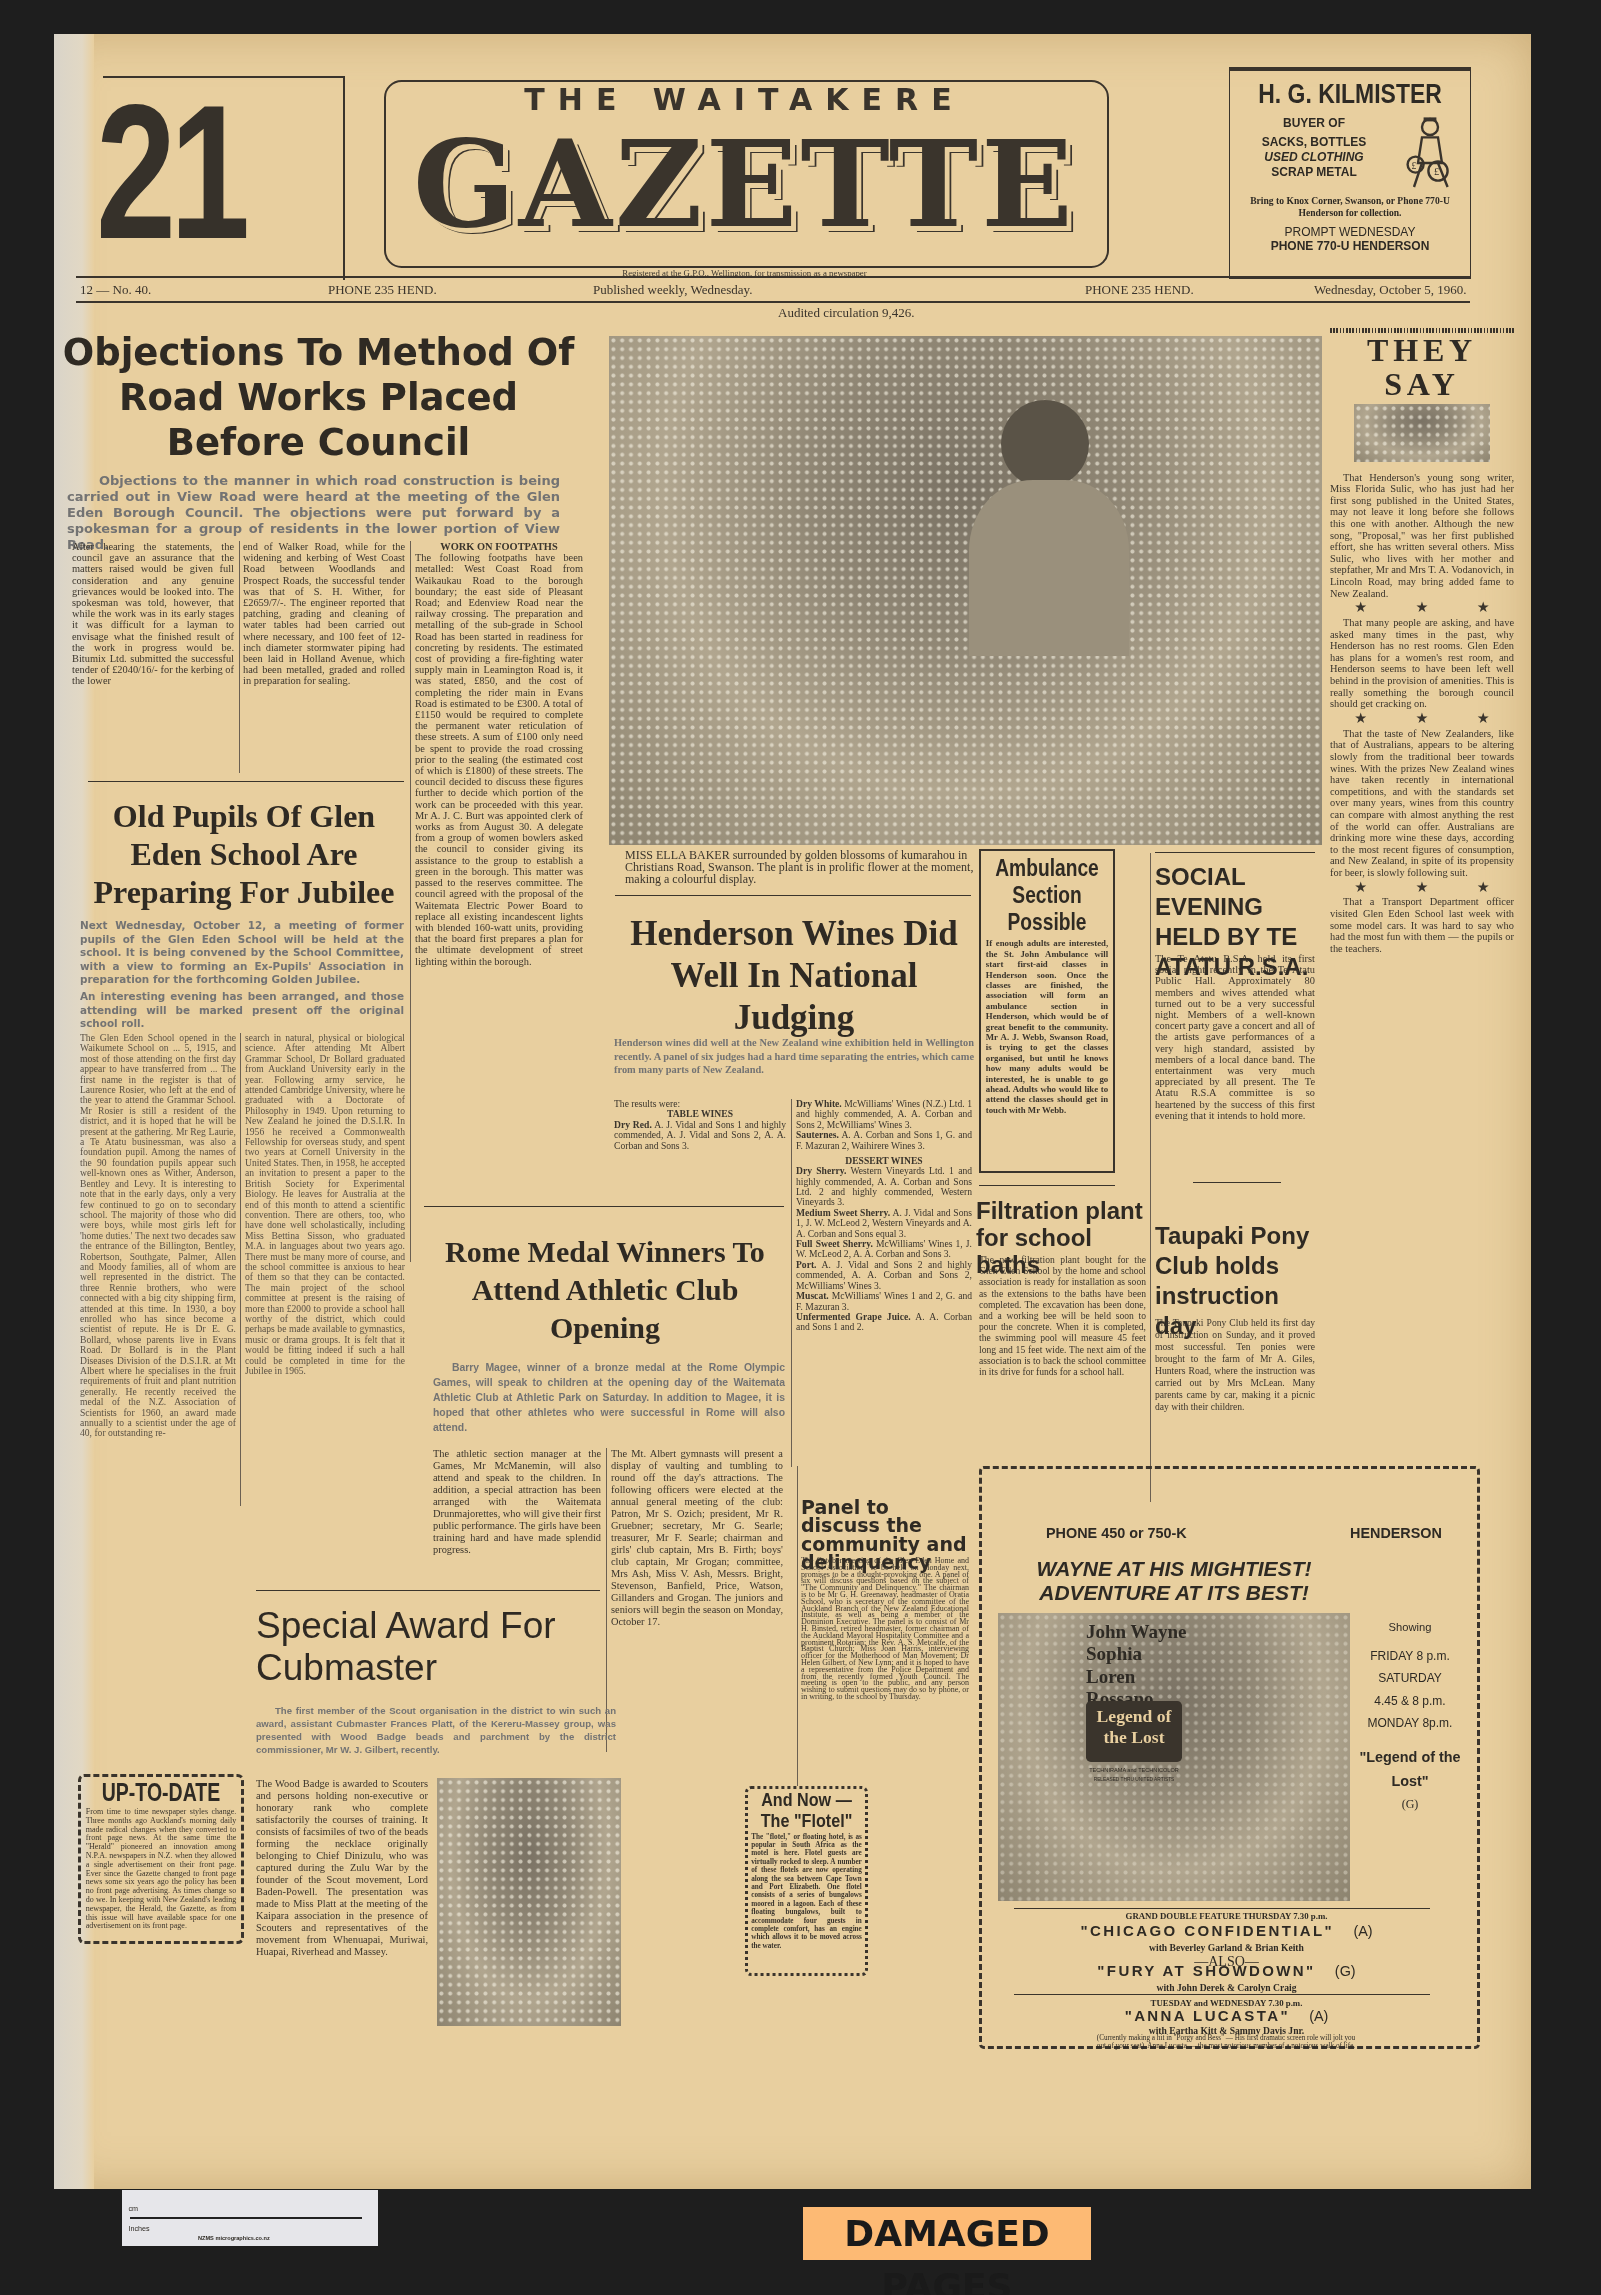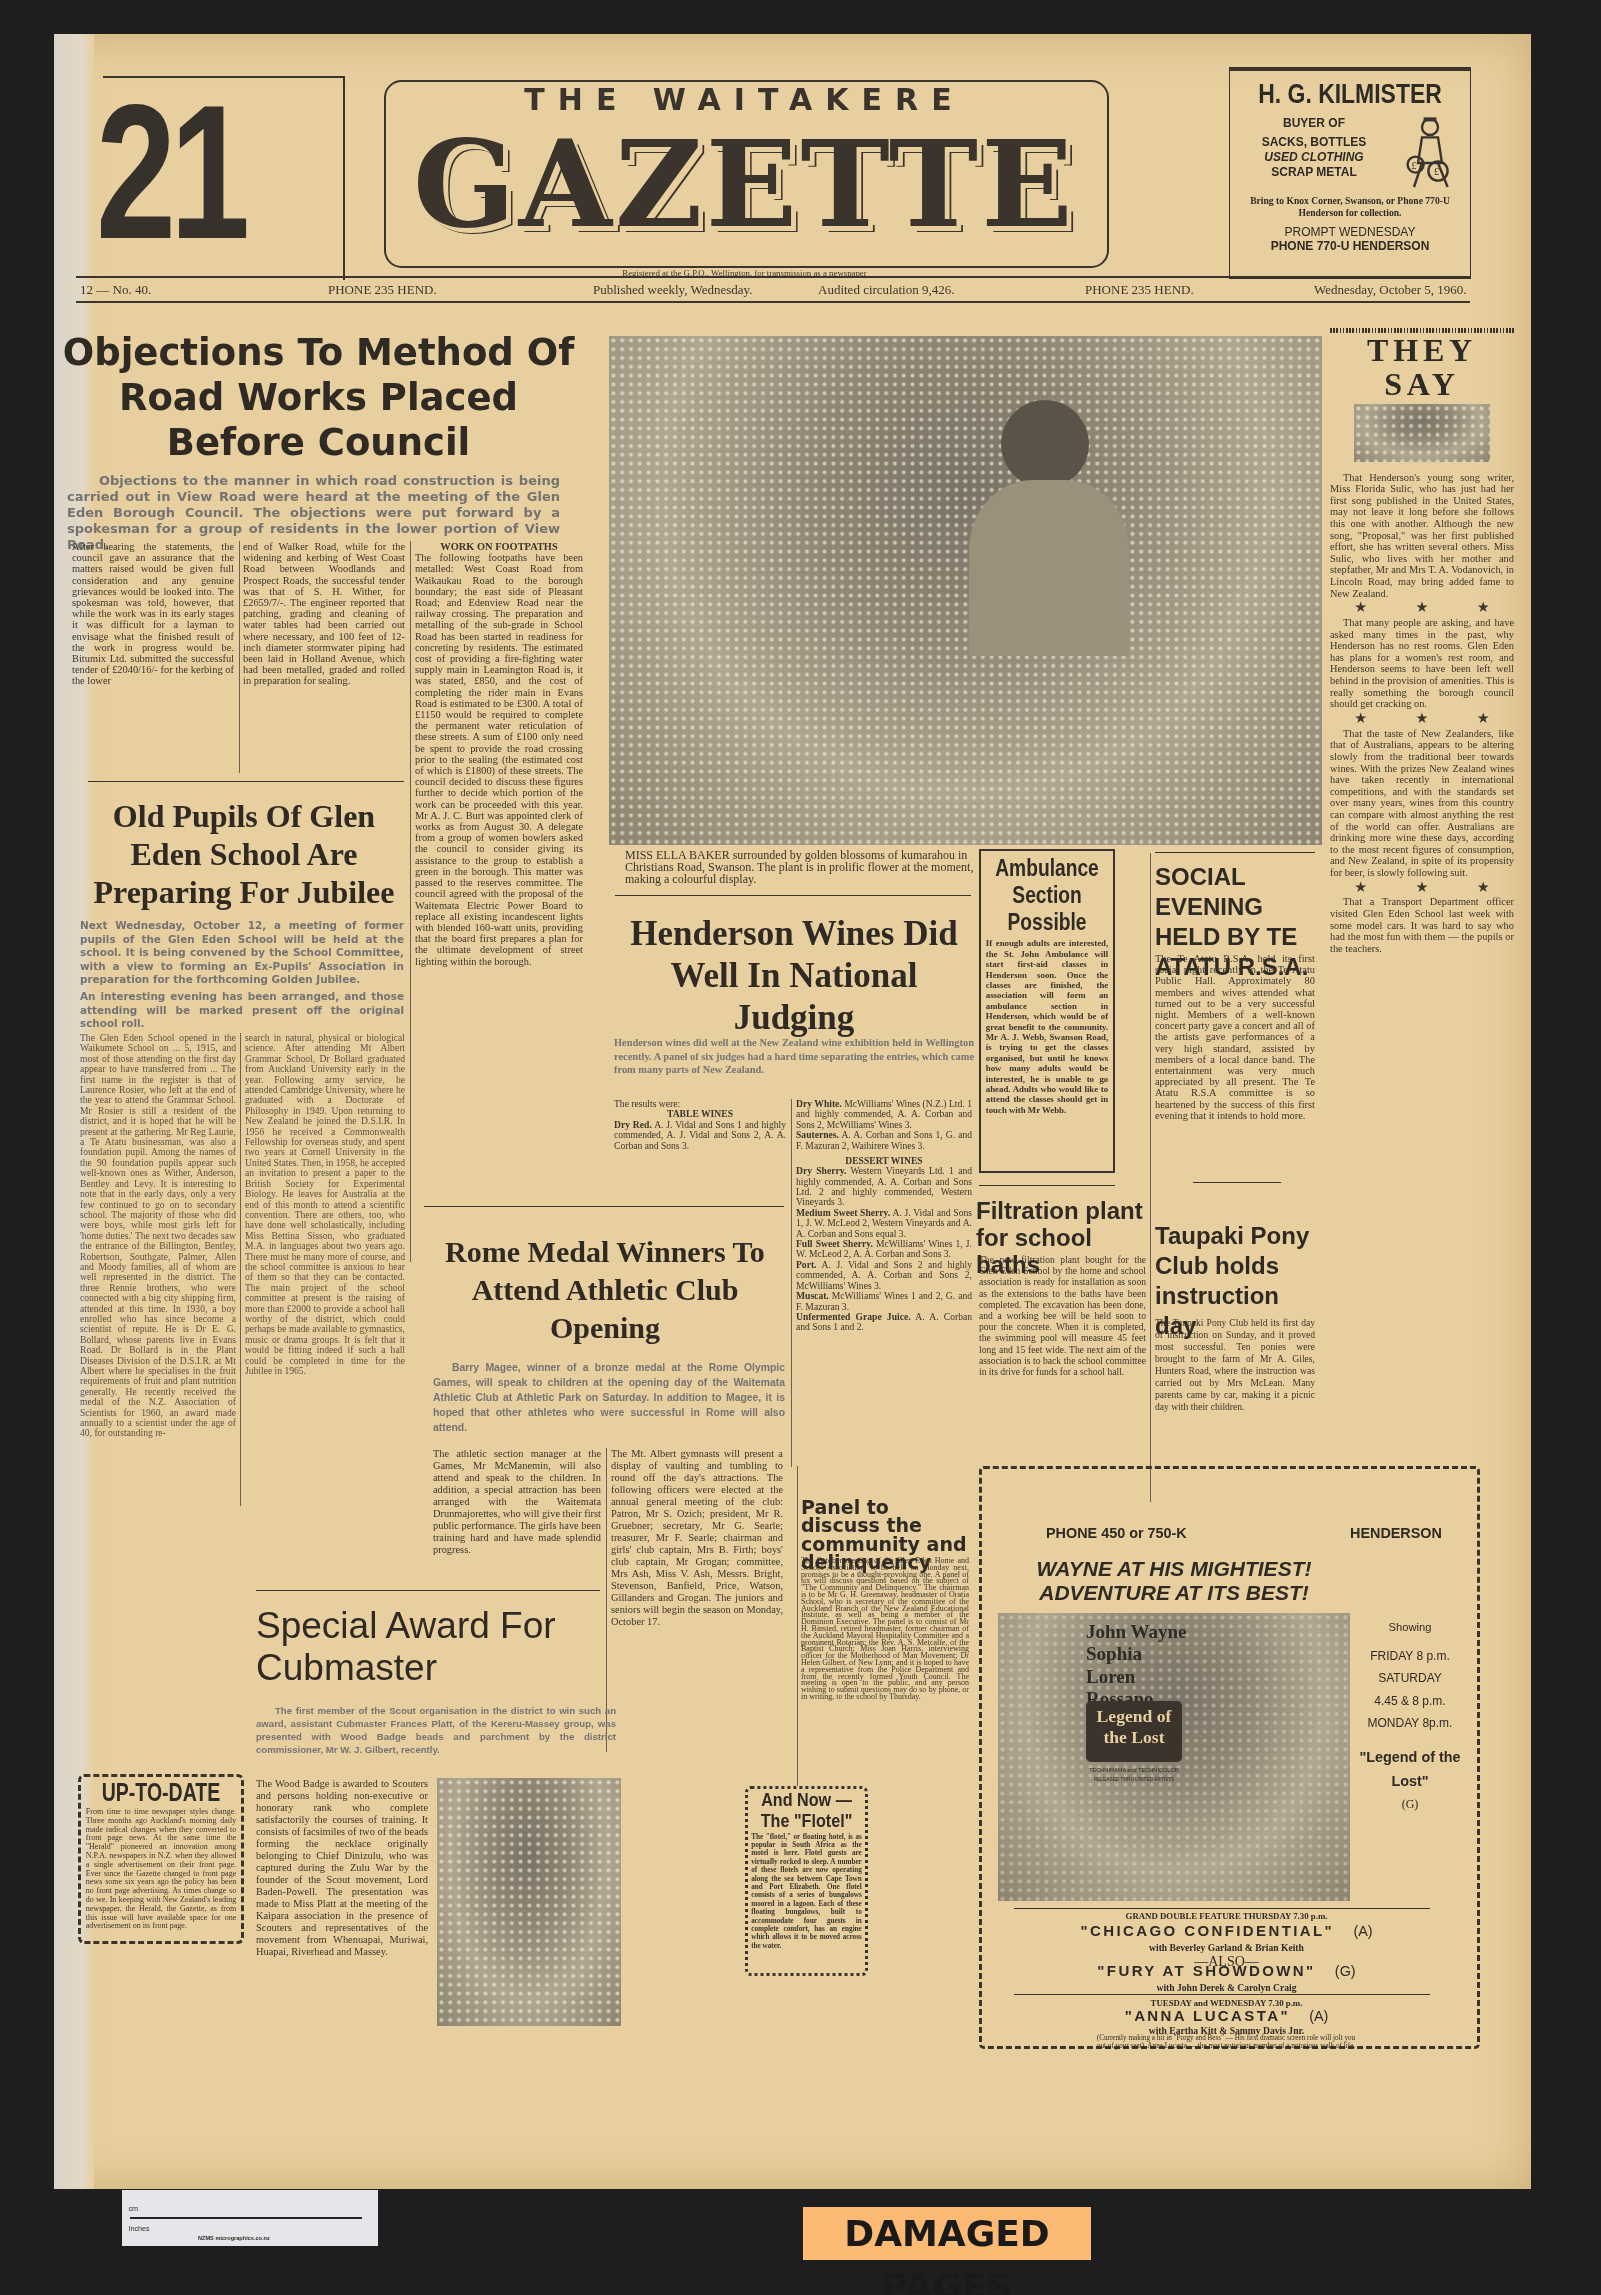--- a/index.html
+++ b/index.html
@@ -72,21 +72,21 @@
   </div>
   <div class="serif" style="text-align:center;font-size:9.6px;font-weight:bold;line-height:12px;padding:0 16px;">Bring to Knox Corner, Swanson, or Phone 770-U Henderson for collection.</div>
   <div class="sans" style="text-align:center;font-size:12px;margin-top:6.4px;">PROMPT WEDNESDAY</div>
   <div class="sans" style="text-align:center;font-size:12px;font-weight:bold;">PHONE 770-U HENDERSON</div>
 </div>
 
 <div class="rule" style="left:76px;top:276px;width:1394px;height:1.6px;"></div>
 <div class="abs strip serif" style="left:80px;">12 — No. 40.</div>
 <div class="abs strip serif" style="left:328px;">PHONE 235 HEND.</div>
 <div class="abs strip serif" style="left:593px;">Published weekly, Wednesday.</div>
-<div class="abs strip serif" style="left:818px;">Audited circulation 9,426.</div>
+<div class="abs strip serif" style="left:778px;margin-top:23px;">Audited circulation 9,426.</div>
 <div class="abs strip serif" style="left:1085px;">PHONE 235 HEND.</div>
 <div class="abs strip serif" style="left:1314px;">Wednesday, October 5, 1960.</div>
 <div class="rule" style="left:76px;top:301px;width:1394px;height:2.4px;"></div>
 
 <div class="abs headline dejavu" style="left:54px;top:330px;width:529px;font-size:37px;text-align:center;line-height:45px;">Objections To Method Of Road Works Placed Before Council</div>
 <div class="abs lede dejavu" style="left:67px;top:473px;width:493px;font-size:13px;line-height:16px;text-align:justify;text-indent:32px;">Objections to the manner in which road construction is being carried out in View Road were heard at the meeting of the Glen Eden Borough Council. The objections were put forward by a spokesman for a group of residents in the lower portion of View Road.</div>
 <div class="abs body-text" style="left:72px;top:541px;width:162px;font-size:10.4px;line-height:11.2px;">After hearing the statements, the council gave an assurance that the matters raised would be given full consideration and any genuine grievances would be looked into. The spokesman was told, however, that while the work was in its early stages it was difficult for a layman to envisage what the finished result of the work in progress would be. Bitumix Ltd. submitted the successful tender of £2040/16/- for the kerbing of the lower</div>
 <div class="vrule" style="left:239px;top:541px;height:232px;"></div>
 <div class="abs body-text" style="left:243px;top:541px;width:162px;font-size:10.4px;line-height:11.2px;">end of Walker Road, while for the widening and kerbing of West Coast Road between Woodlands and Prospect Roads, the successful tender was that of S. H. Wither, for £2659/7/-. The engineer reported that patching, grading and cleaning of water tables had been carried out where necessary, and 100 feet of 12-inch diameter stormwater piping had been laid in Holland Avenue, which had been metalled, graded and rolled in preparation for sealing.</div>
 <div class="vrule" style="left:410px;top:541px;height:721px;"></div>

